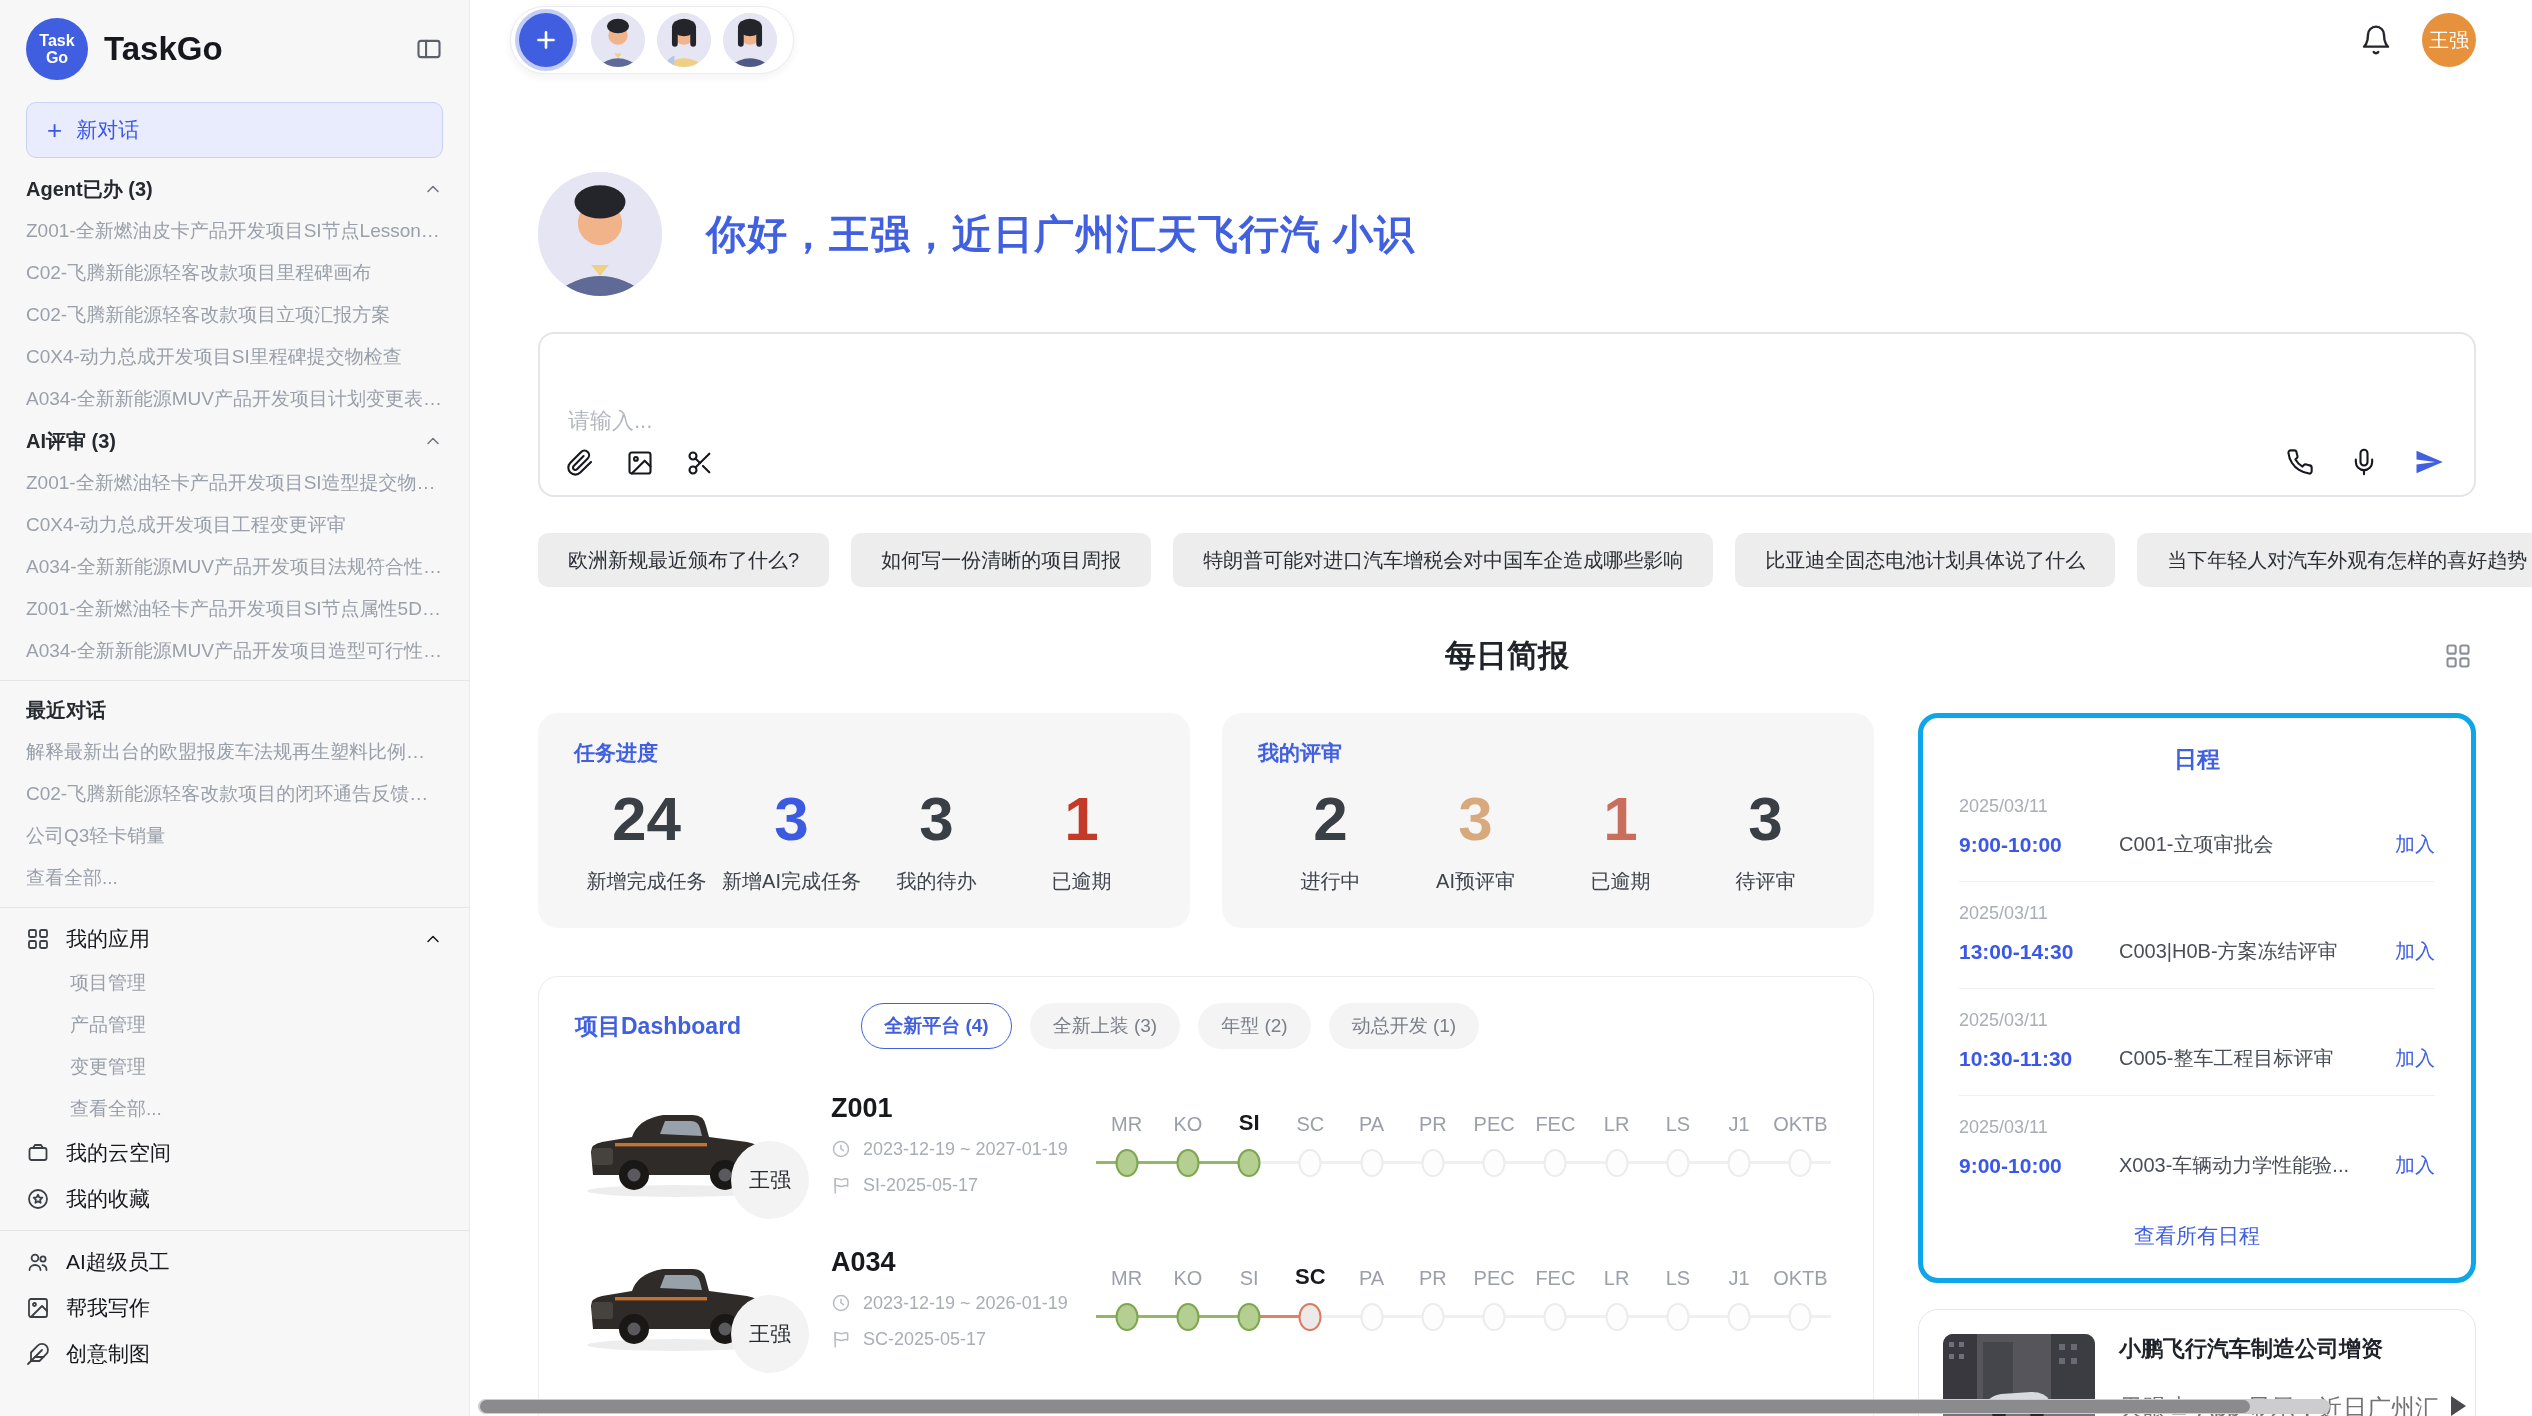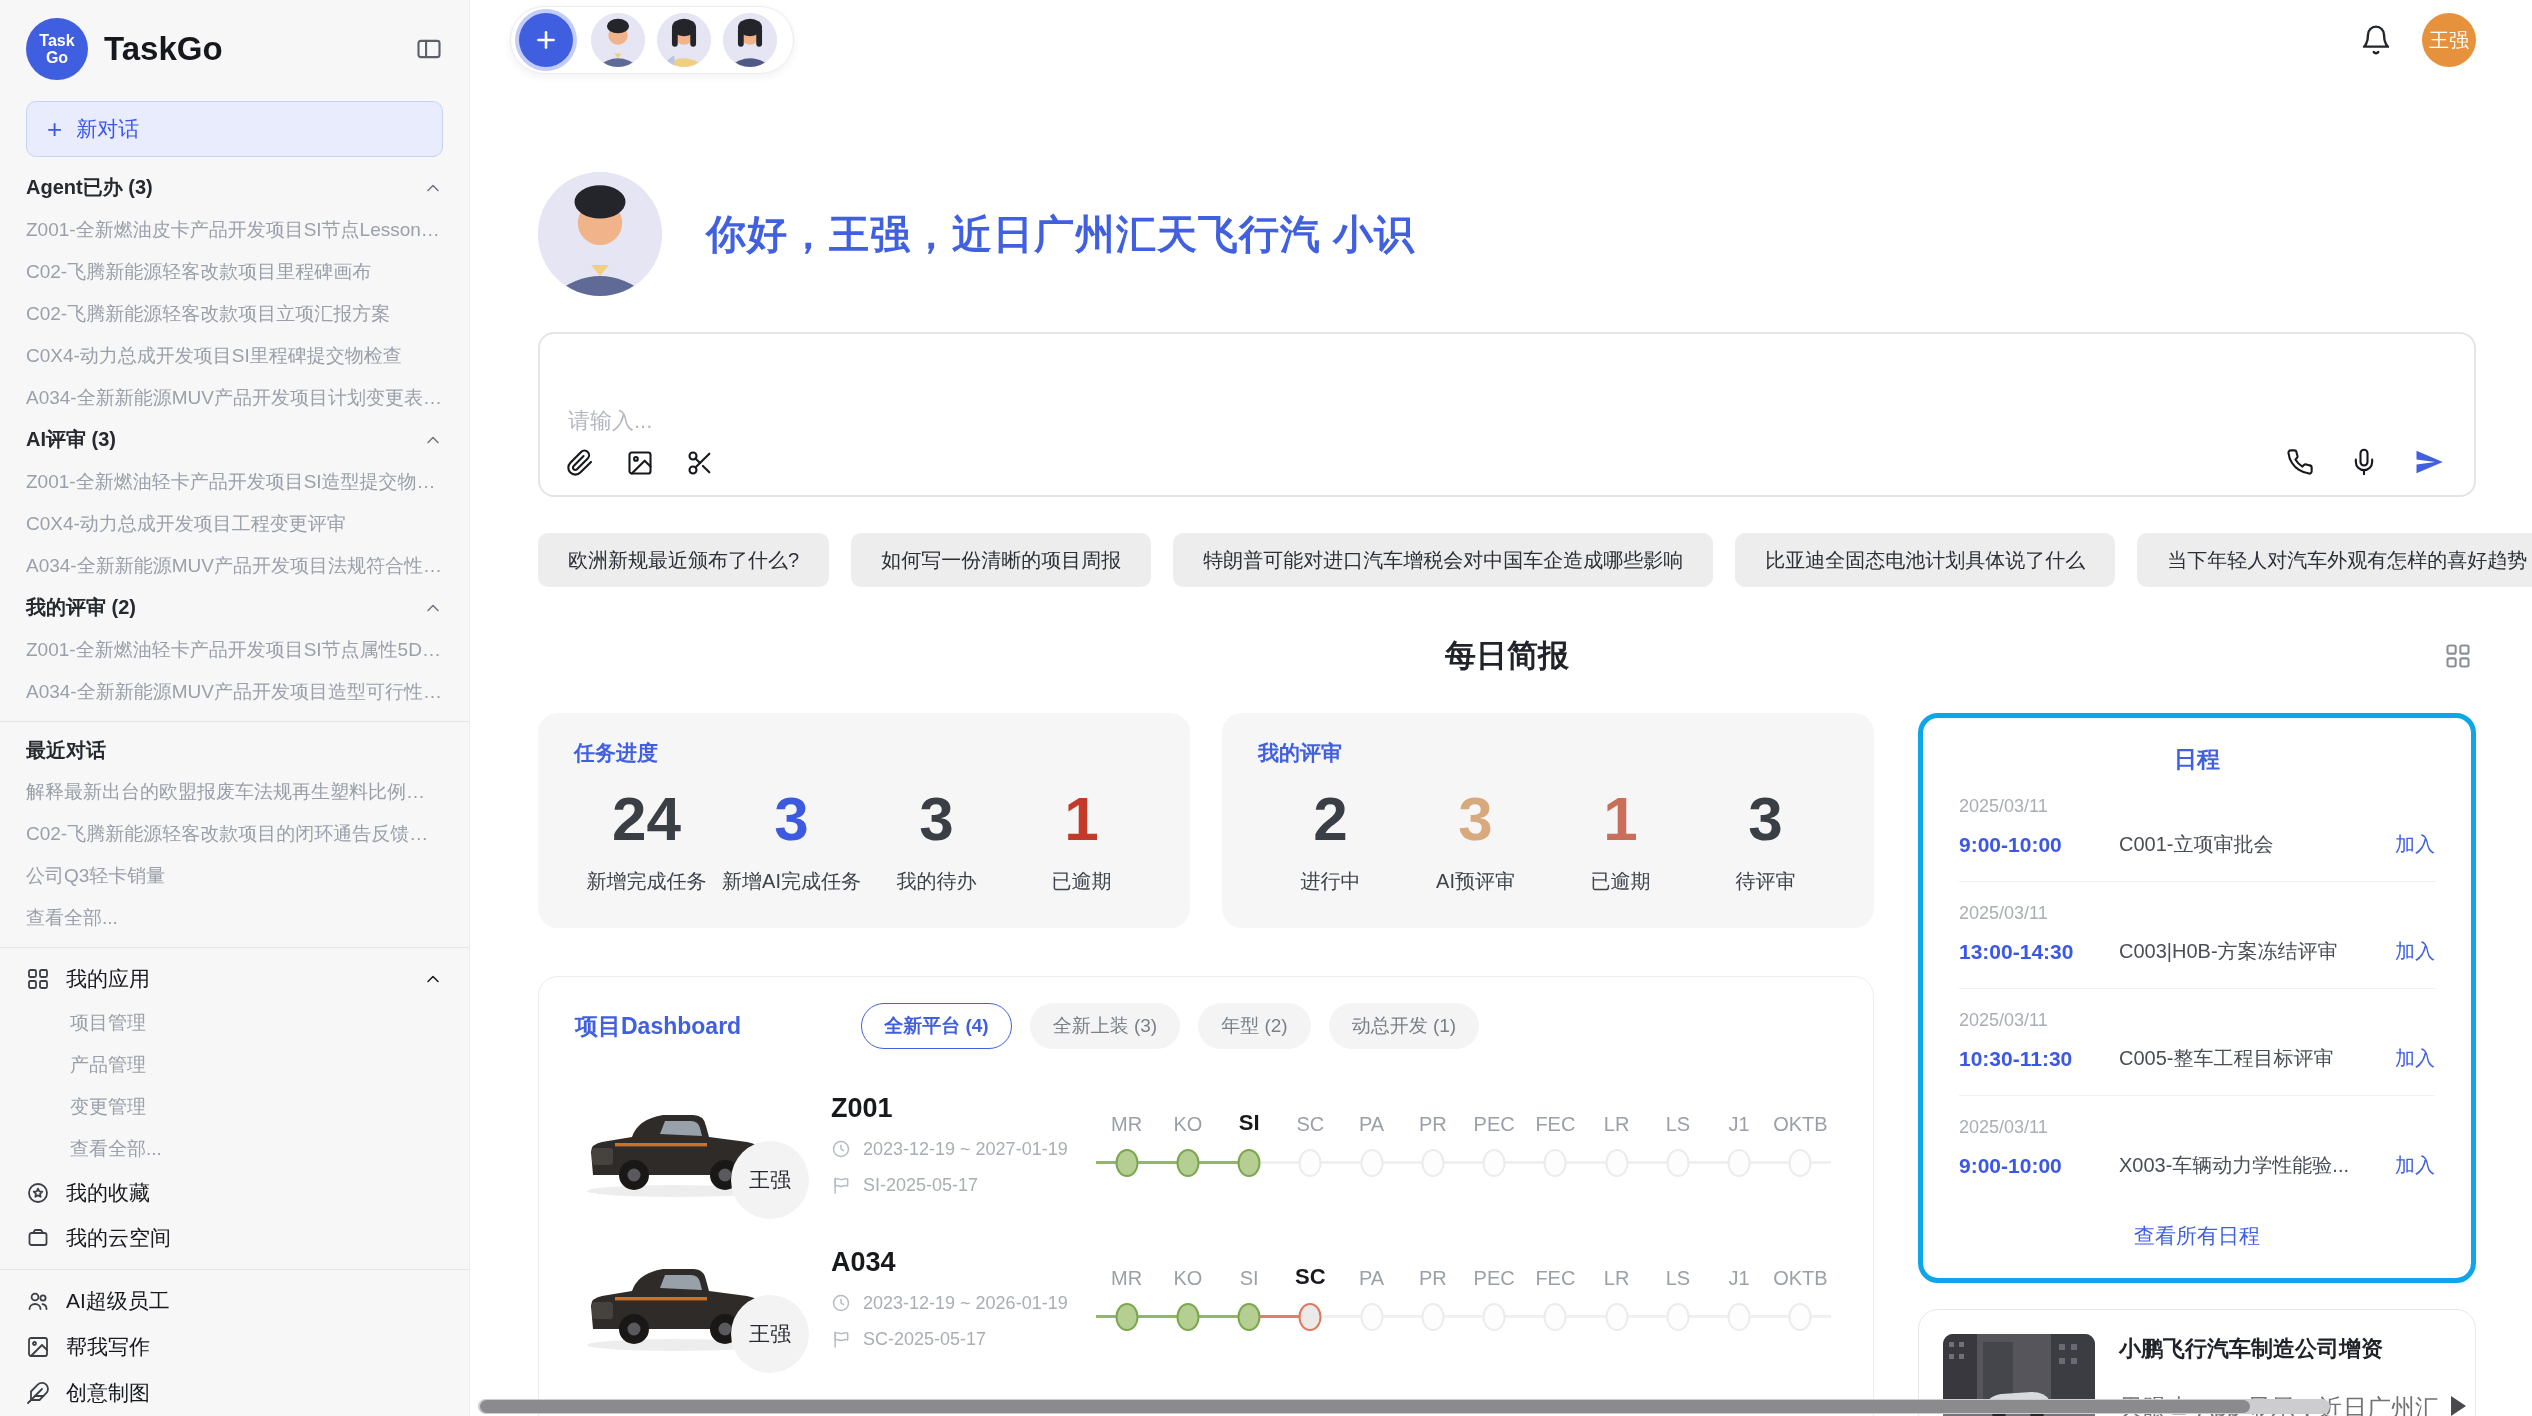--- a/index.html
+++ b/index.html
@@ -165,28 +165,20 @@
           <span>AI评审 (3)</span>
           <span class="chev">
             <svg class="ic" width="20" height="20" viewBox="0 0 24 24">
               <polyline points="6 15 12 9 18 15"></polyline>
             </svg>
           </span>
         </div>
         <div class="s-item">Z001-全新燃油轻卡产品开发项目SI造型提交物评审</div>
         <div class="s-item">C0X4-动力总成开发项目工程变更评审</div>
         <div class="s-item">A034-全新新能源MUV产品开发项目法规符合性评审</div>
-        <div class="srow sec-h">
-          <span>我的评审 (2)</span>
-          <span class="chev">
-            <svg class="ic" width="20" height="20" viewBox="0 0 24 24">
-              <polyline points="6 15 12 9 18 15"></polyline>
-            </svg>
-          </span>
-        </div>
         <div class="s-item">Z001-全新燃油轻卡产品开发项目SI节点属性5D文件评审</div>
         <div class="s-item">A034-全新新能源MUV产品开发项目造型可行性评审</div>
       </div>
 
     <div class="divider"></div>
 
     <div class="srow sec-h">
       <span>最近对话</span>
     </div>
     <div id="recent-items">
@@ -217,34 +209,34 @@
     <div id="app-subitems">
         <div class="s-item nav-sub">项目管理</div>
         <div class="s-item nav-sub">产品管理</div>
         <div class="s-item nav-sub">变更管理</div>
         <div class="s-item nav-sub">查看全部...</div>
       </div>
 
     <div class="nav-row">
       <span class="nic">
         <svg class="ic" width="24" height="24" viewBox="0 0 24 24">
+            <rect x="3.5" y="7" width="17" height="12" rx="2"></rect>
+            <path d="M7 7l2-3h6l2 3"></path>
+          </svg>
+      </span>
+      <span>我的云空间</span>
+    </div>
+    <div class="nav-row">
+      <span class="nic">
+        <svg class="ic" width="24" height="24" viewBox="0 0 24 24">
             <circle cx="12" cy="12" r="9"></circle>
             <path d="M12 7.6l1.3 2.7 3 .4-2.2 2.1.5 3-2.6-1.4-2.6 1.4.5-3-2.2-2.1 3-.4z"></path>
           </svg>
       </span>
       <span>我的收藏</span>
-    </div>
-    <div class="nav-row">
-      <span class="nic">
-        <svg class="ic" width="24" height="24" viewBox="0 0 24 24">
-            <rect x="3.5" y="7" width="17" height="12" rx="2"></rect>
-            <path d="M7 7l2-3h6l2 3"></path>
-          </svg>
-      </span>
-      <span>我的云空间</span>
     </div>
 
     <div class="divider"></div>
 
     <div id="side-tools">
         <div class="nav-row">
           <span class="nic">
             <svg class="ic" width="24" height="24" viewBox="0 0 24 24">
               <circle cx="9" cy="8" r="3.4"></circle>
               <path d="M3.5 20c0-3 2.5-5 5.5-5s5.5 2 5.5 5"></path>

